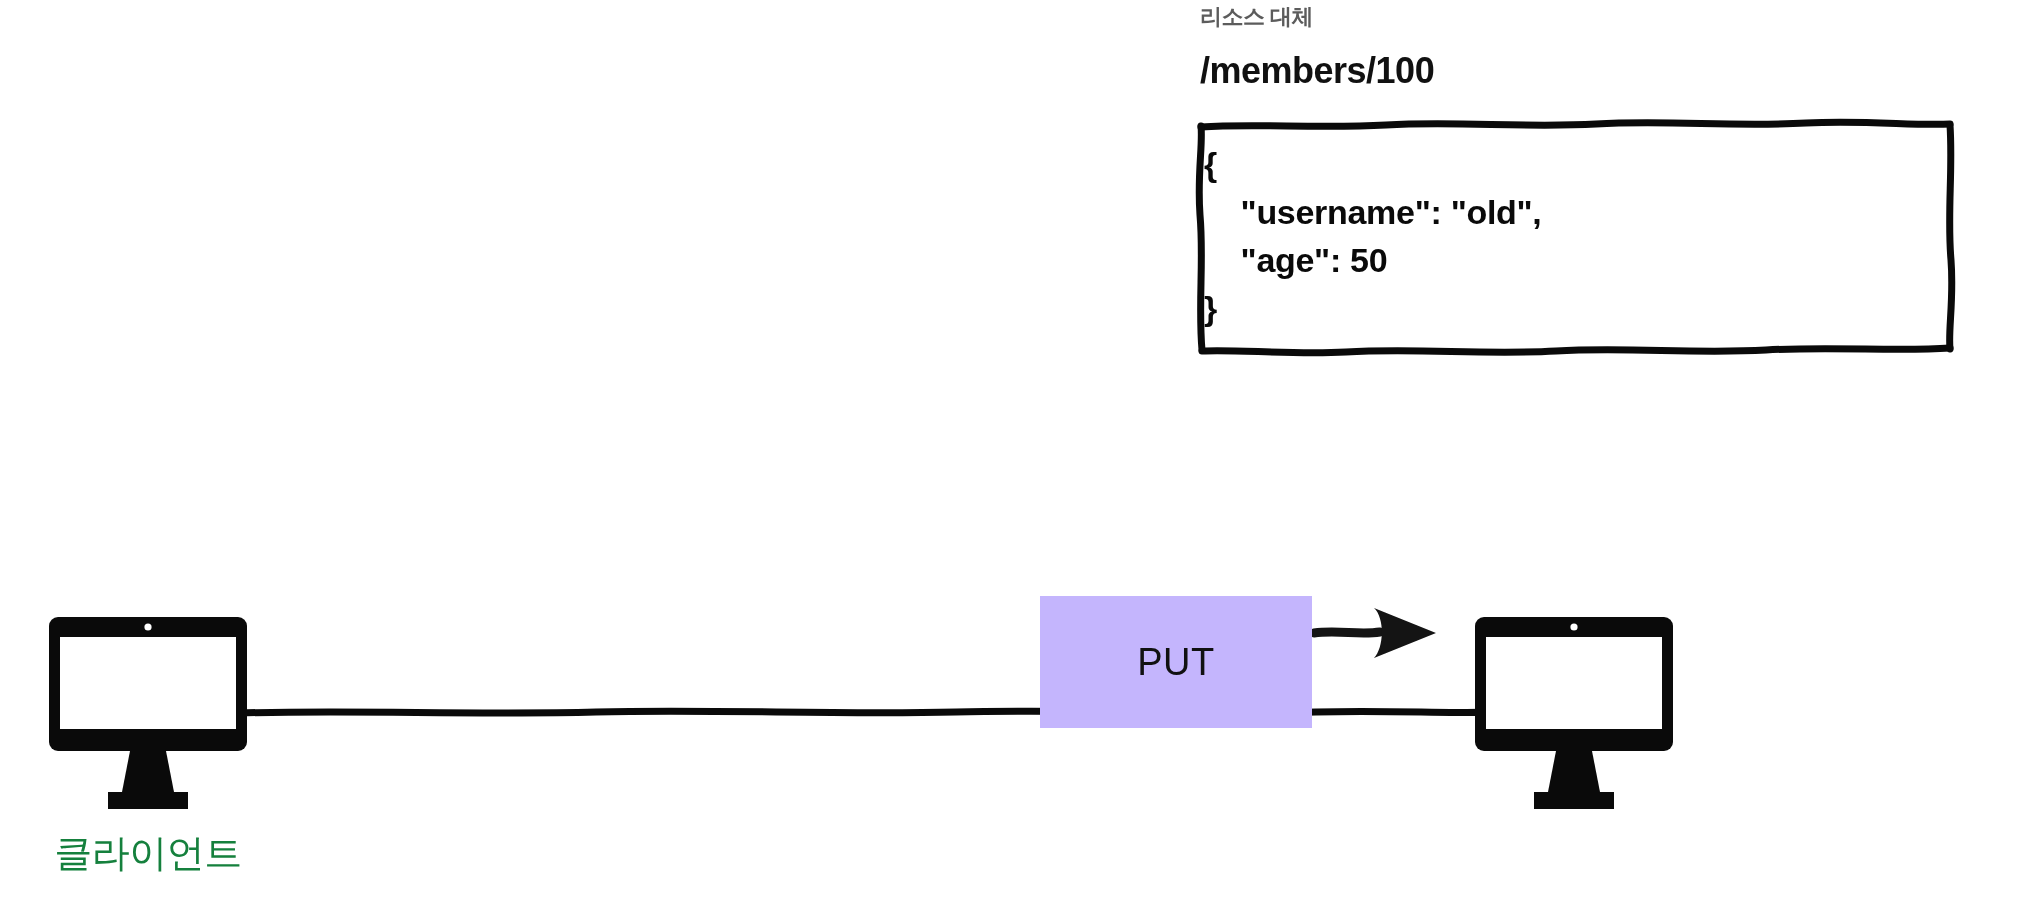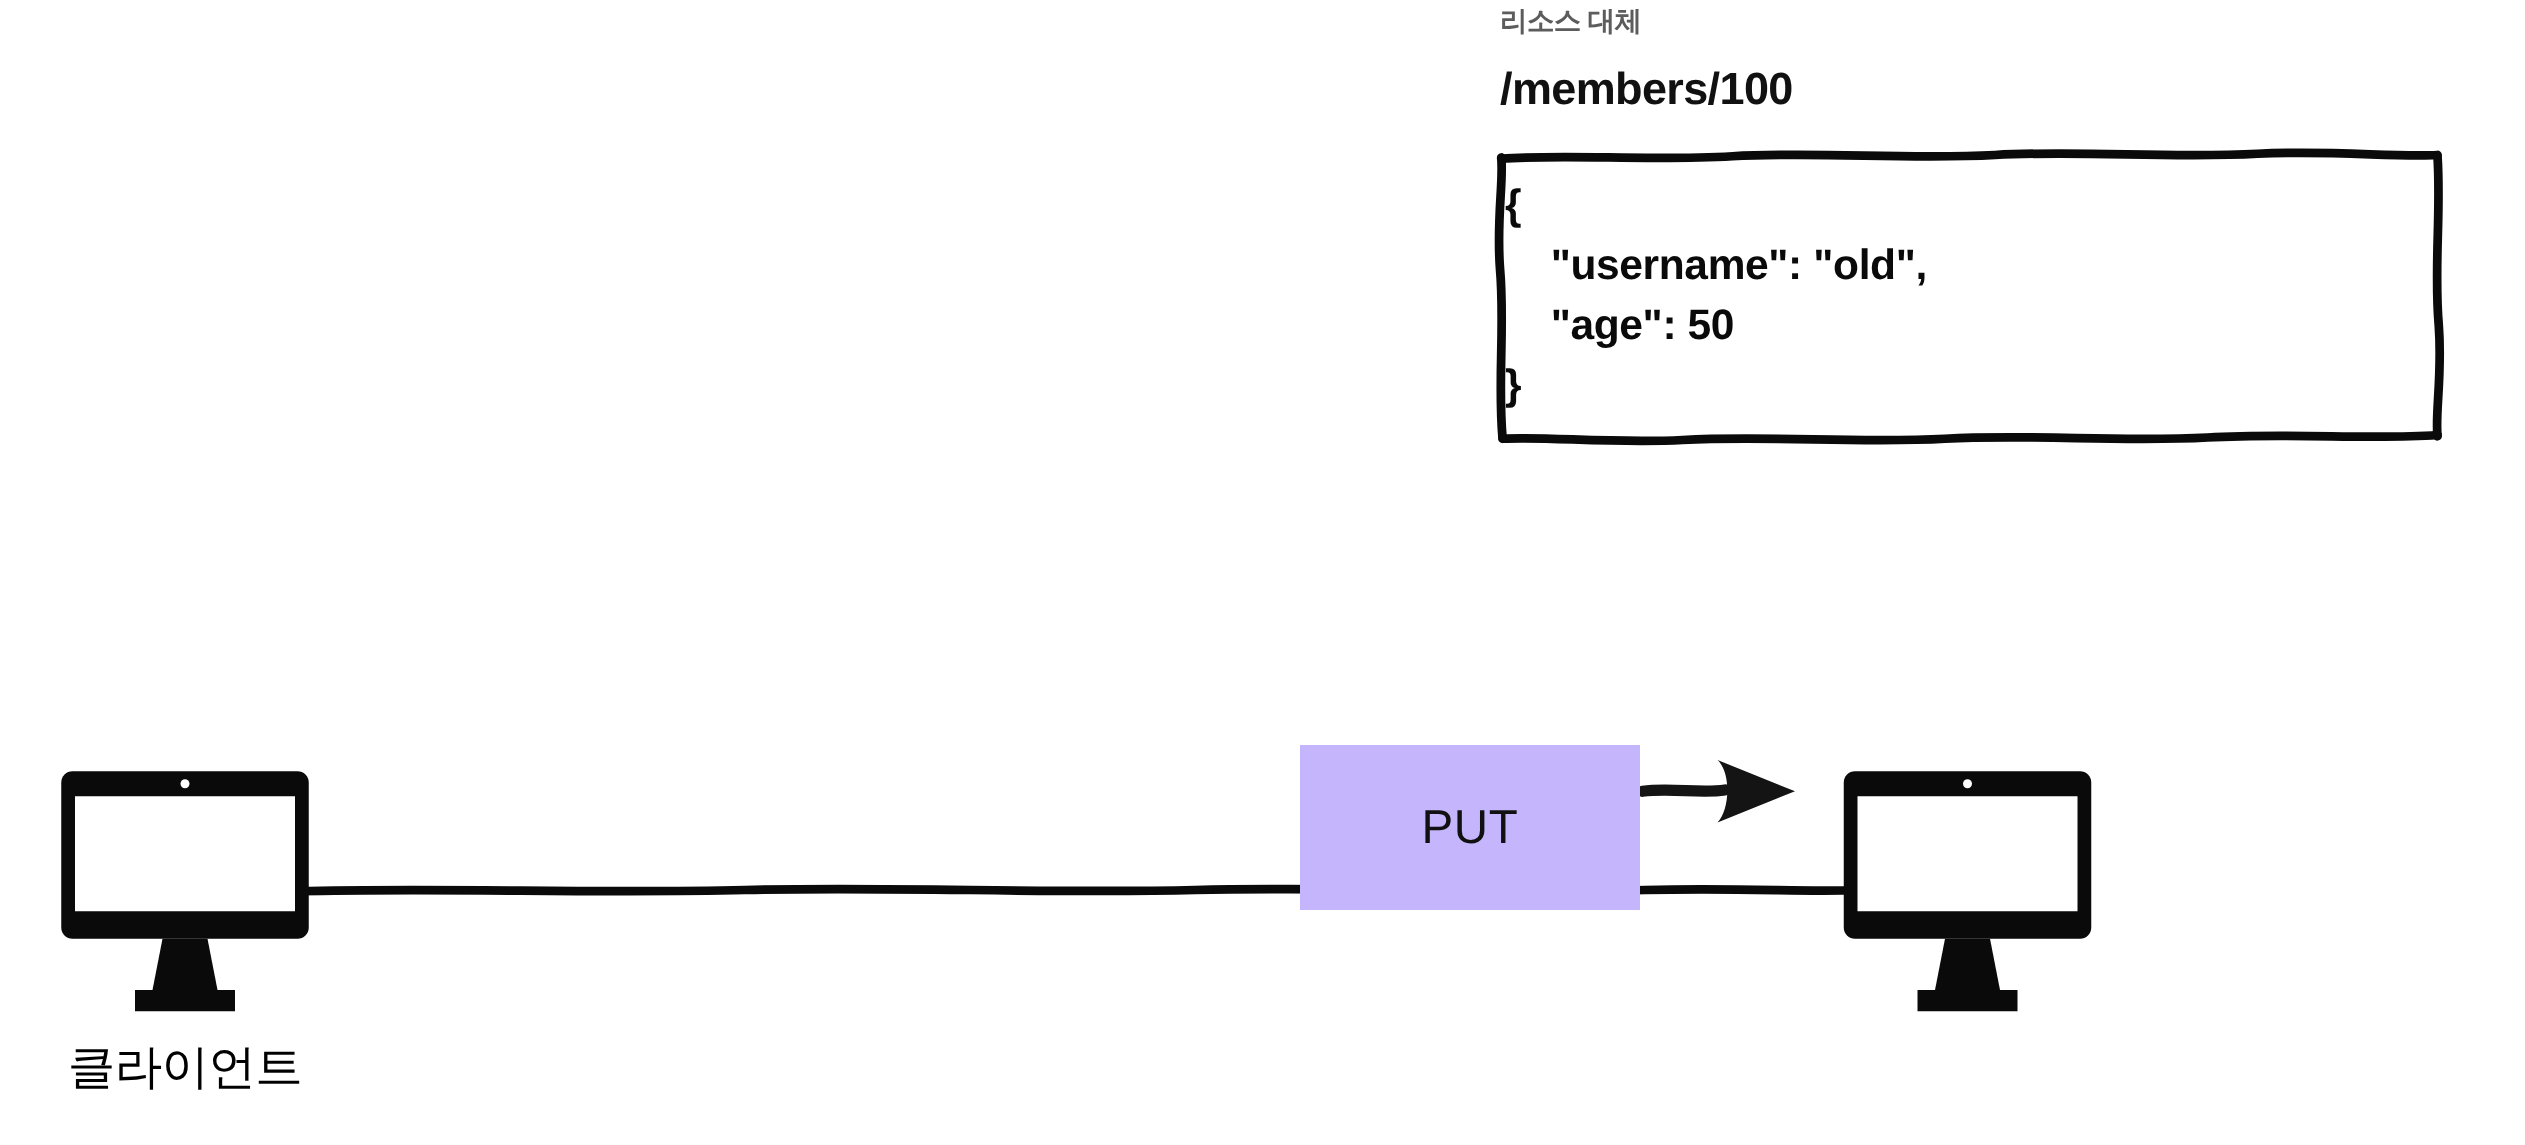--- a/index.html
+++ b/index.html
@@ -121,21 +121,21 @@
     width: 200px;
     height: 208px;
   }
   .node-label {
     position: absolute;
     top: 212px;
     left: -40px;
     width: 280px;
     text-align: center;
     font-size: 38px;
-    color: #000000;
+    color: #15803d;
     letter-spacing: -0.5px;
     white-space: nowrap;
   }
 </style>
 </head>
 <body>
 
 <div id="stage">
 
   <div class="annot-title">리소스 대체</div>

